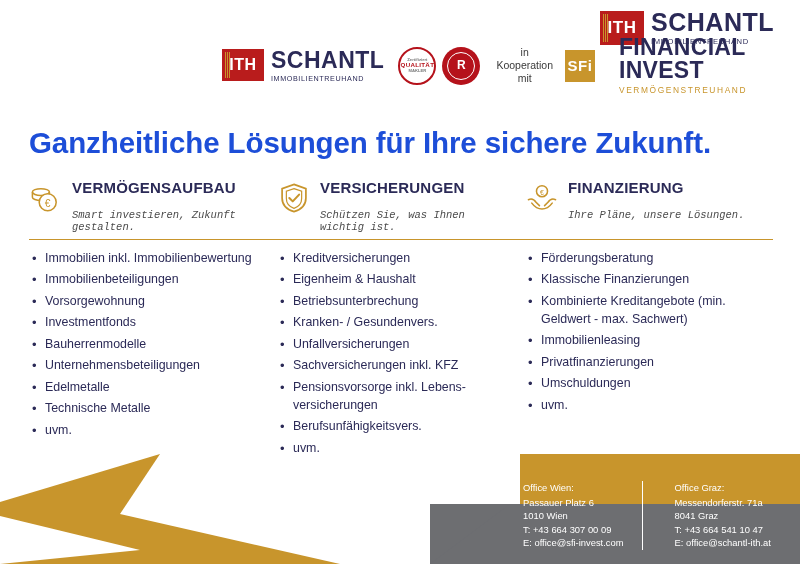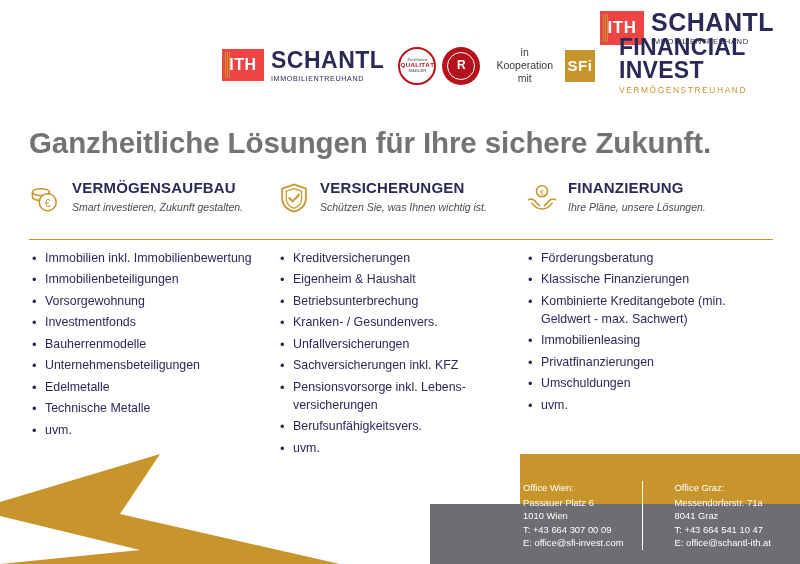--- a/index.html
+++ b/index.html
@@ -22,21 +22,21 @@
     position: absolute;
     left: 0; top: 0;
     width: 800px; height: 96px;
   }
 
   
   .ith-logo { display: flex; align-items: center; }
   .ith-mark {
     display: inline-flex;
     align-items: center; justify-content: center;
-    background: #ef4444;
+    background: #b91c1c;
     color: #ffffff;
     font-weight: bold;
     letter-spacing: 0.5px;
     position: relative;
   }
   .ith-mark .bars {
     position: absolute;
     left: 3px; top: 3px; bottom: 3px;
     width: 5px;
     background: repeating-linear-gradient(to right, #c8952c 0 1px, transparent 1px 2px);
@@ -142,21 +142,21 @@
     font-size: 8.4px;
     letter-spacing: 1.6px;
     margin-top: 3px;
   }
 
   
   .headline {
     position: absolute;
     left: 29px; top: 126px;
     width: 742px;
-    color: #737373;
+    color: #1d4ed8;
     font-size: 29.5px;
     font-weight: bold;
     letter-spacing: -0.1px;
   }
 
   
   .columns {
     position: absolute;
     left: 29px; top: 180px;
     width: 744px;
@@ -175,21 +175,22 @@
     color: #2b2a57;
     font-size: 15px;
     font-weight: bold;
     letter-spacing: .2px;
     line-height: 1.1;
   }
   .col-tag {
     color: #4a4a4a;
     font-size: 10.5px;
     font-style: italic;
-    margin-top: 4px;
+    margin-top: 12px;
+    font-family: Liberation Mono, monospace;
   }
 
   .rule {
     position: absolute;
     left: 29px; top: 239px;
     width: 744px; height: 1px;
     background: #c8952c;
   }
 
   .lists {

